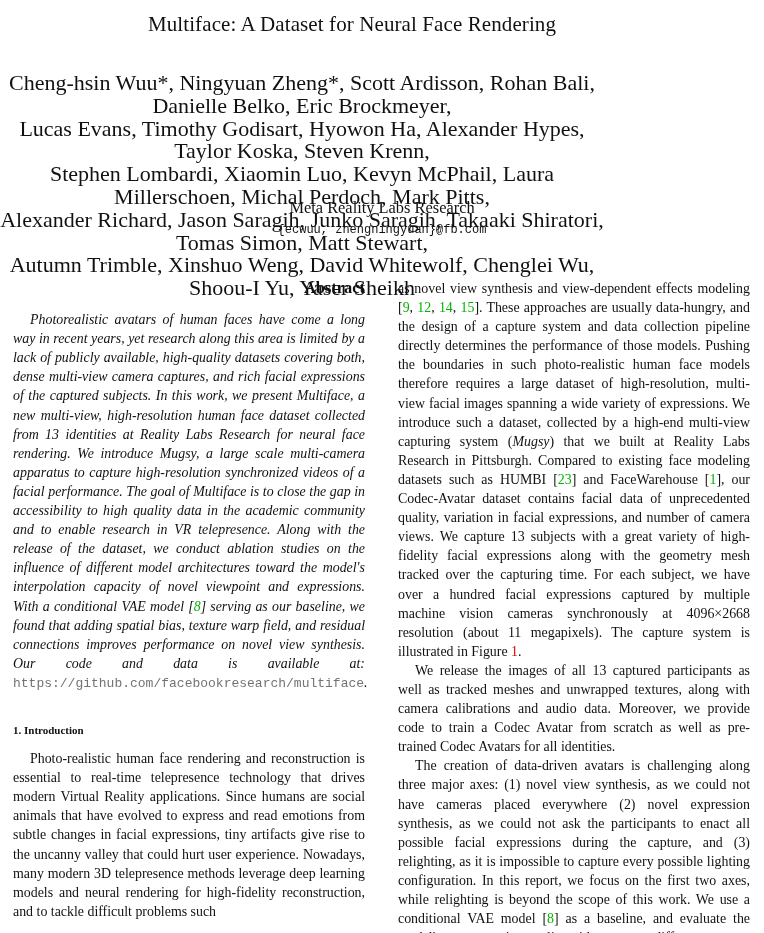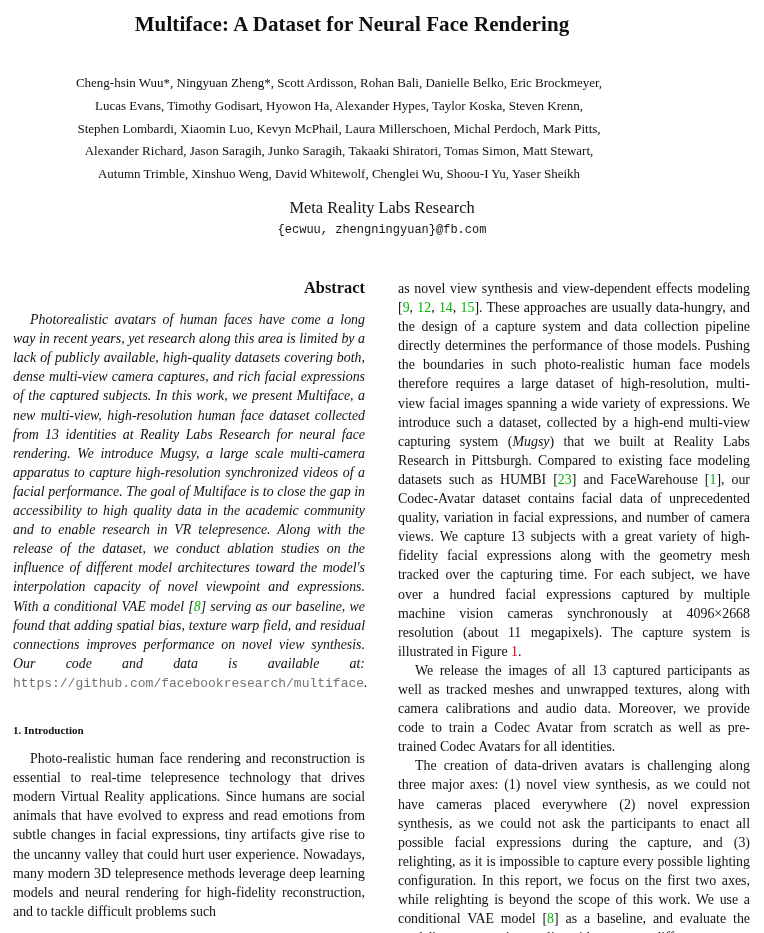--- a/index.html
+++ b/index.html
@@ -2,25 +2,25 @@
 <html><head>
 <meta charset="utf-8">
 <style>
   html, body { margin: 0; padding: 0; background: #ffffff; }
   body {
     width: 764px; height: 933px; overflow: hidden; position: relative;
     font-family: "Liberation Serif", serif; color: #111;
   }
   .title {
     position: absolute; top: 12px; left: 0; width: 704px; text-align: center;
-    font-size: 21px; font-weight: bold; letter-spacing: 0.1px;
+    font-size: 21px; font-weight: normal; letter-spacing: 0.1px;
   }
   .authors {
     position: absolute; top: 72px; left: 0; width: 604px; text-align: center;
-    font-size: 13px; line-height: 22.8px; margin-left: 37px;
+    font-size: 22px; line-height: 22.8px;
   }
   .affil {
     position: absolute; top: 198px; left: 0; width: 764px; text-align: center;
     font-size: 16.4px;
   }
   .email {
     position: absolute; top: 223px; left: 0; width: 764px; text-align: center;
     font-family: "Liberation Mono", monospace; font-size: 12px;
   }
   .col { position: absolute; width: 352px; font-size: 13.9px; line-height: 19.1px; text-align: justify; }

